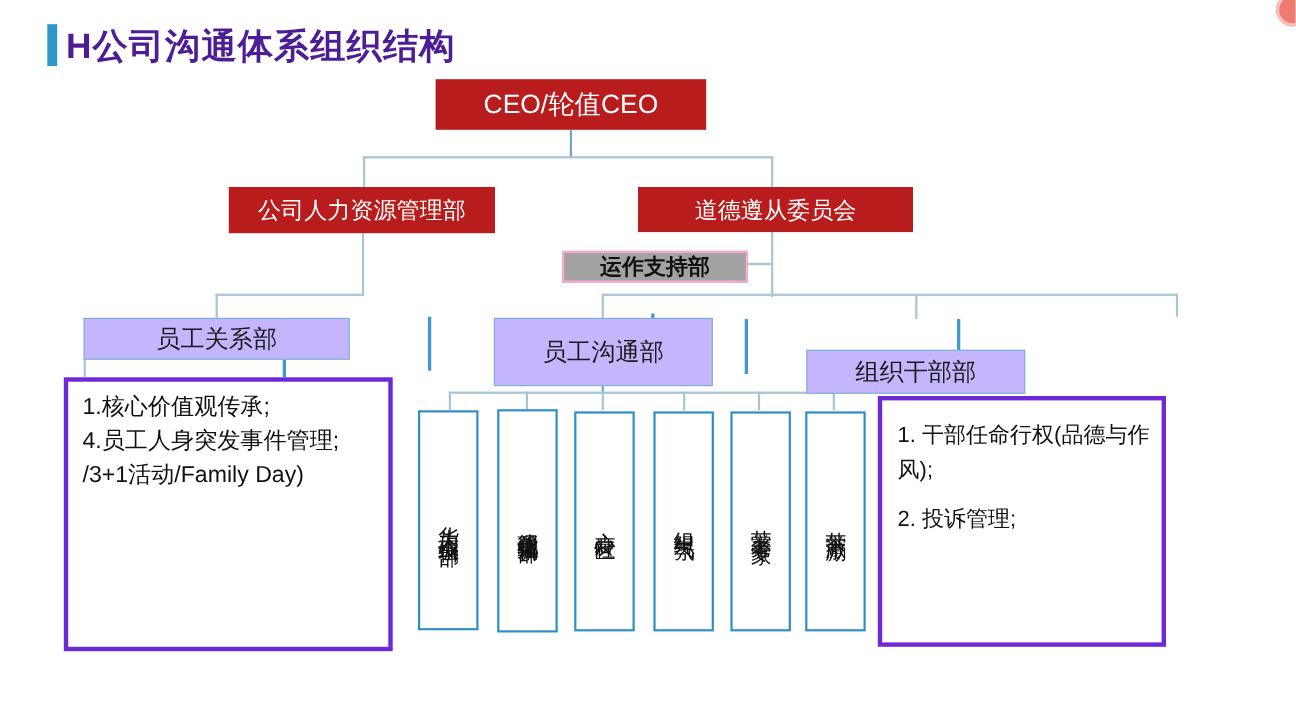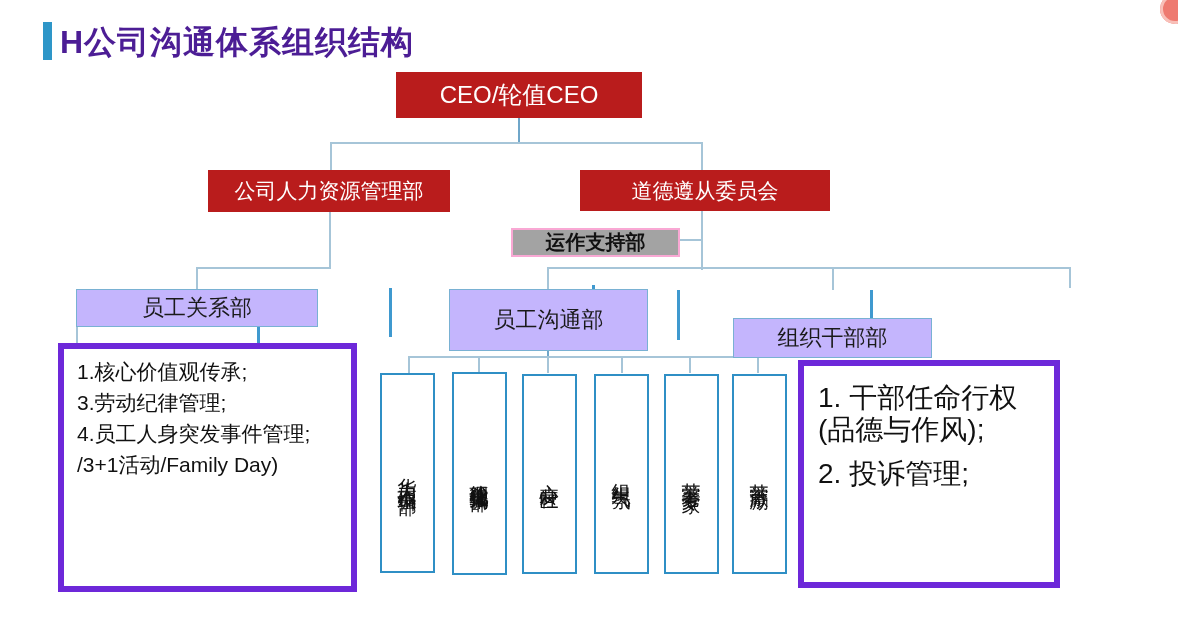--- a/index.html
+++ b/index.html
@@ -30,24 +30,24 @@
   .line-med{position:absolute;background:#6fa6c9;}
   .line-strong{position:absolute;background:#3f99cf;}
 
   
   .vbox{position:absolute;width:55px;height:200px;background:#fff;border:2px solid #2f8fc5;
         box-sizing:border-box;display:flex;align-items:center;justify-content:center;}
   .vbox span{writing-mode:vertical-rl;text-orientation:upright;font-size:19px;color:#111;
         letter-spacing:3px;line-height:1;}
 
   
-  .list-box{position:absolute;background:#fff;border:6px solid #6d28d9;box-sizing:border-box;color:#111;}
+  .list-box{position:absolute;background:#fff;border:4px solid #6d28d9;box-sizing:border-box;color:#111;}
   .list-left{left:58px;top:343px;width:299px;height:249px;padding:7px 6px 0 13px;font-size:21px;line-height:31px;}
   .list-left div{white-space:nowrap;}
-  .list-right{left:798px;top:360px;width:262px;height:228px;padding:16px 8px 0 14px;font-size:28px;line-height:32px;}
+  .list-right{left:798px;top:360px;width:262px;height:228px;padding:16px 8px 0 14px;font-size:20px;line-height:32px;}
   .list-right div{margin-bottom:12px;}
 </style>
 </head>
 <body>
 
 <div class="stage">
 
   <div class="title-bar"></div>
   <div class="page-title">H公司沟通体系组织结构</div>
   <div class="badge"></div>
@@ -91,21 +91,20 @@
   <div class="node blue-fill f21" style="left:580px;top:170px;width:250px;height:41px;font-family:Liberation Mono, monospace;">道德遵从委员会</div>
 
   <div class="node thick-box f20" style="left:511px;top:228px;width:169px;height:29px;">运作支持部</div>
 
   <div class="node thin-box f22" style="left:76px;top:289px;width:242px;height:38px;">员工关系部</div>
   <div class="node thin-box f22" style="left:449px;top:289px;width:199px;height:62px;">员工沟通部</div>
   <div class="node thin-box f22" style="left:733px;top:290px;width:199px;height:40px;margin-top:28px;">组织干部部</div>
 
   <div class="list-box list-left">
     <div>1.核心价值观传承;</div>
-    <div>3.劳动纪律管理;</div>
     <div>4.员工人身突发事件管理;</div>
     <div>/3+1活动/Family Day)</div>
   </div>
 
   <div class="vbox" style="left:380px;top:373px;">
     <span>华为人报编辑部</span>
     </div>
   <div class="vbox" style="left:452px;top:372px;height:203px;">
     <span style="letter-spacing:1px;">管理优化报编辑部</span>
     </div>

